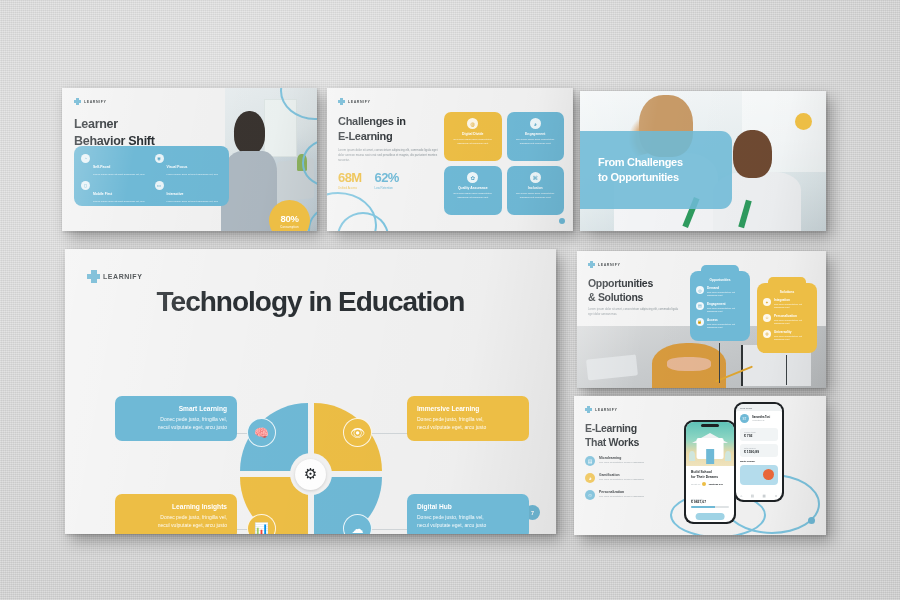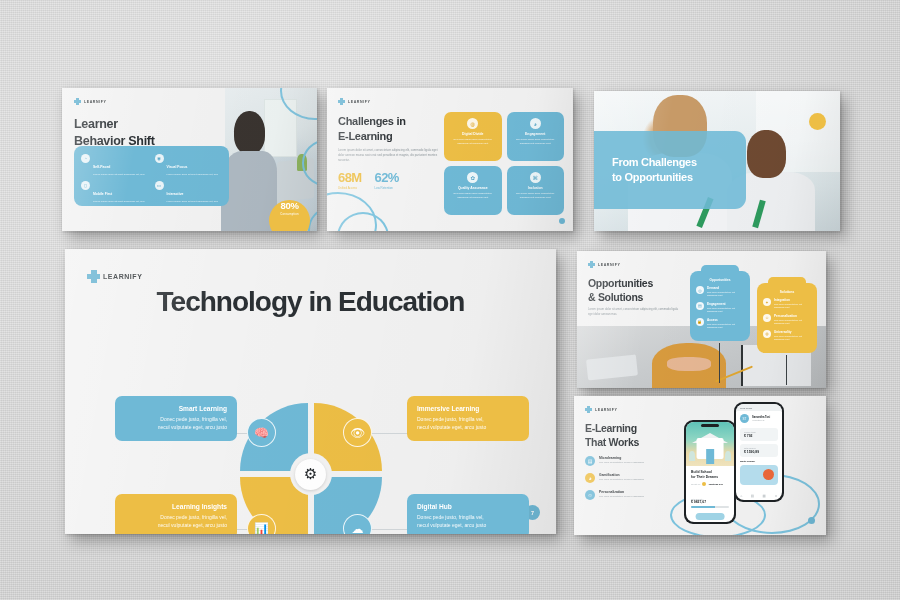--- a/index.html
+++ b/index.html
@@ -55,21 +55,21 @@
   .s1-photo .body { position:absolute; left:-4%; top:44%; width:60%; height:56%;
                     background:#aeb9c2; border-radius:38% 26% 0 0; }
   .s1-photo .lap  { position:absolute; right:4%; bottom:22%; width:40%; height:28%;
                     background:#cfd7db; border-radius:2px; transform:skewY(-6deg); }
   .s1-photo .plant{ position:absolute; right:11%; top:46%; width:11%; height:12%;
                     background:#8fb560; border-radius:40% 40% 10% 10%; }
   .s1-photo .win  { position:absolute; left:42%; top:8%; width:36%; height:40%;
                     background:#eef4f3; border:1px solid #dfe7e6; }
   .badge80 { position:absolute; left:207px; top:112px; width:41px; height:41px;
              border-radius:50%; background:#EDBE45; color:#fff;
-             display:flex; flex-direction:column; align-items:center; z-index:6; }
+             display:flex; flex-direction:column; align-items:center; justify-content:center; z-index:6; }
   .badge80 .n { font-size:9.5px; font-weight:700; letter-spacing:-.3px; }
   .badge80 .c { font-size:2.8px; letter-spacing:.2px; margin-top:1px; }
   .s1-panel { position:absolute; left:12px; top:58px; width:155px; height:60px;
               background:#6FB9D6; border-radius:8px; padding:8px 7px; }
   .feat-grid { display:grid; grid-template-columns:1fr 1fr; gap:4px 6px; }
   .feat { display:flex; gap:3px; }
   .feat .ic { flex:none; width:9px; height:9px; border-radius:50%;
               background:#eaf4f8; display:flex; align-items:center; justify-content:center;
               font-size:4.5px; color:#5BA9C9; }
   .feat .tx .t { font-size:3.4px; font-weight:700; color:#fff; }
@@ -94,21 +94,21 @@
               display:grid; grid-template-columns:1fr 1fr; gap:5px; }
   .c2 { border-radius:7px; padding:6px 5px 7px; min-height:49px; text-align:center; }
   .c2.gold { background:#EDBE45; } .c2.blue { background:#6FB9D6; }
   .c2 .ic { width:11px; height:11px; border-radius:50%; background:rgba(255,255,255,.88);
             margin:0 auto 3px; display:flex; align-items:center; justify-content:center; font-size:5.5px; }
   .c2.gold .ic { color:#E0A92F; } .c2.blue .ic { color:#5BA9C9; }
   .c2 .t { font-size:3.4px; font-weight:700; color:#fff; }
   .c2 .d { font-size:2.4px; color:rgba(255,255,255,.9); line-height:1.55; margin-top:2px; }
 
   
-  #s3 { background:#7f1d1d;margin-left:14px; }
+  #s3 { background:#7f1d1d; }
   .s3-photo { position:absolute; inset:0;
     background:
       radial-gradient(circle at 30% 34%, #d9ae7e 0 9%, rgba(217,174,126,0) 13%),
       linear-gradient(175deg,#f3f6f7 0%,#e8eff1 42%,#dde7ea 70%,#cfdade 100%); }
   .s3-photo .kidA{ position:absolute; left:24%; top:3%; width:22%; height:44%;
                    background:#c79a67; border-radius:45% 45% 38% 38%; }
   .s3-photo .kidA-b{ position:absolute; left:14%; top:44%; width:42%; height:56%; background:#f2f3f5; border-radius:40% 30% 0 0; }
   .s3-photo .kidB{ position:absolute; left:62%; top:28%; width:16%; height:34%;
                    background:#6f4a32; border-radius:45% 45% 40% 40%; }
   .s3-photo .kidB-b{ position:absolute; left:54%; top:58%; width:36%; height:42%; background:#eef0f2; border-radius:36% 30% 0 0; }

